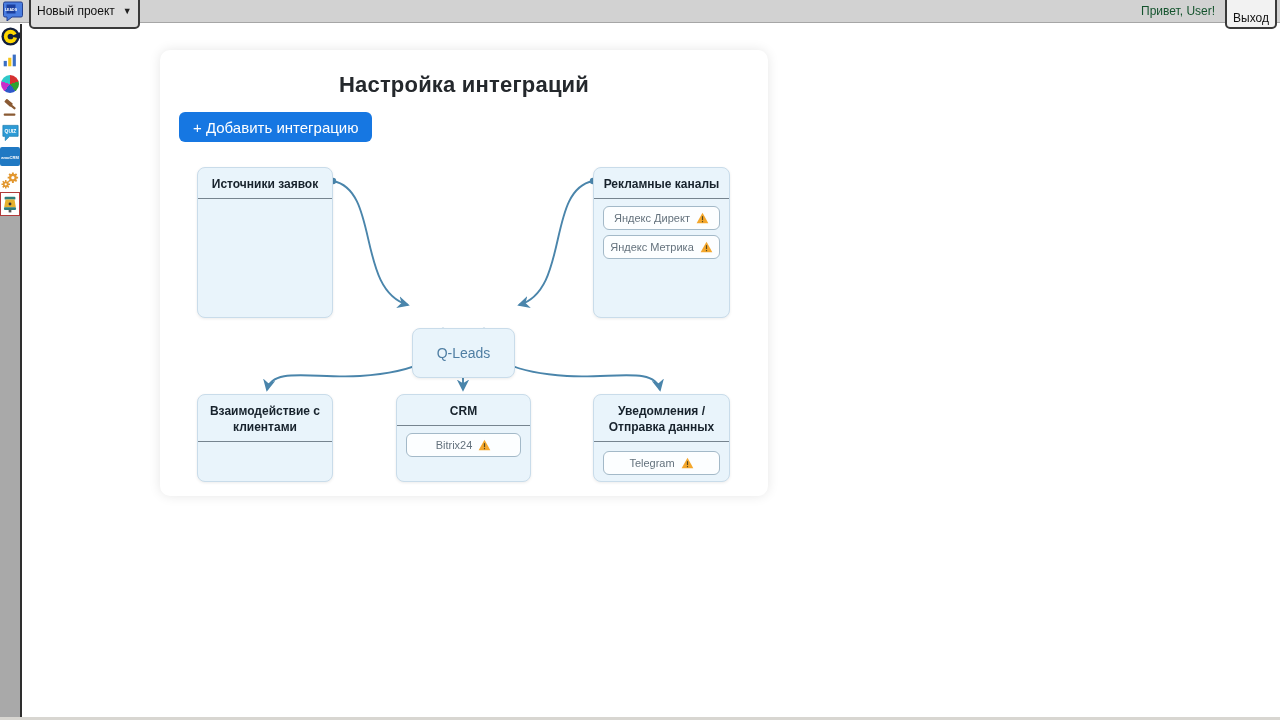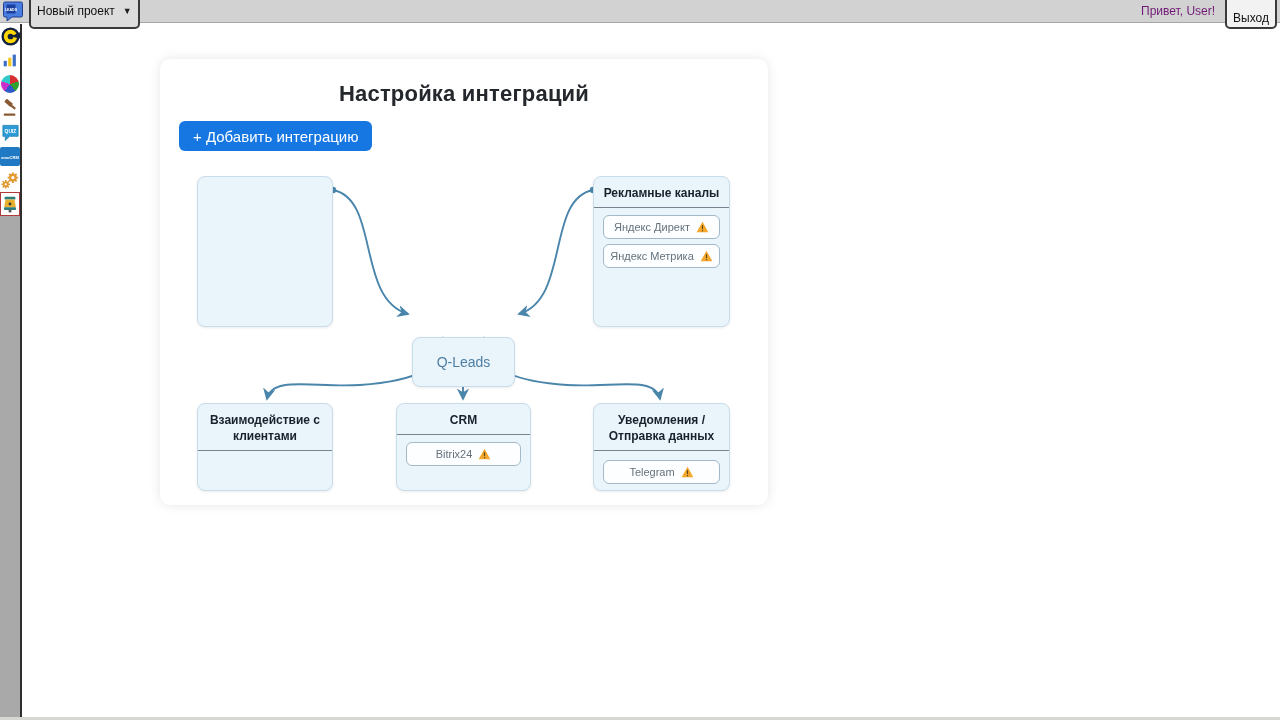--- a/index.html
+++ b/index.html
@@ -18,21 +18,21 @@
     display:flex; align-items:center; gap:6px; padding:0 3px; z-index:20;
   }
   .logo-badge { width:20px; height:20px; flex:0 0 auto; }
   .project-select {
     display:flex; align-items:center; gap:8px;
     border:2px solid #3a3a3a; border-radius:5px; background:#dddddd;
     height:18px; padding:16px 6px; font-size:12px; color:#111; cursor:pointer;
   }
   .project-select .caret { font-size:9px; color:#222; }
   .tb-spacer { flex:1; }
-  .greeting { color:#701a75; font-size:12px; margin-right:4px; }
+  .greeting { color:#14532d; font-size:12px; margin-right:4px; }
   .logout-btn {
     border:2px solid #3a3a3a; border-radius:5px; background:#f2f2f2;
     height:20px; padding:16px 6px; font-size:12px; color:#111;
     font-family:inherit; cursor:pointer;
   }
 
   
   .sidebar {
     position:absolute; top:24px; left:0; bottom:0; width:22px;
     background:#a9a9a9; border-right:2px solid #2e2e2e; z-index:15;
@@ -43,21 +43,21 @@
     display:flex; align-items:center; justify-content:center; cursor:pointer;
   }
   .tile.selected { border:1px solid #b03a3a; }
   .pie-swatch {
     width:18px; height:18px; border-radius:50%;
     background:conic-gradient(#d63030 0 72deg,#2fa12f 72deg 144deg,#2f58c9 144deg 216deg,#c92fc9 216deg 288deg,#2fc9c9 288deg 360deg);
   }
 
   
   .card {
-    position:absolute; left:160px; top:59px; width:608px; height:446px;
+    position:absolute; left:160px; top:50px; width:608px; height:446px;
     background:#ffffff; border-radius:10px;
     box-shadow:0 0 12px rgba(0,0,0,0.10);
     z-index:5;
   }
   .card-title {
     margin:0; padding-top:22px; text-align:center;
     font-size:22px; font-weight:700; color:#24282c; letter-spacing:0.2px;
   }
   .add-btn {
     position:absolute; left:19px; top:62px; height:30px; padding:0 14px;
@@ -215,20 +215,21 @@
       </g>
       <g fill="#4a85ab">
         <circle cx="173" cy="131" r="3.2"></circle>
         <circle cx="433" cy="131" r="3.2"></circle>
         <circle cx="283" cy="281" r="3.2"></circle>
         <circle cx="324" cy="281" r="3.2"></circle>
       </g>
     </svg>
 
     <div class="node node-sources">
+      <div class="node-header">Источники заявок</div>
       <div class="node-body"></div>
     </div>
 
     <div class="node node-ads">
       <div class="node-header">Рекламные каналы</div>
       <div class="node-body">
         <button class="int-btn">
           <span>Яндекс Директ</span>
           <svg class="warn-svg" viewBox="0 0 20 18">
             <path d="M10 1 L19 17 H1 Z" fill="#f4a72c"></path>

